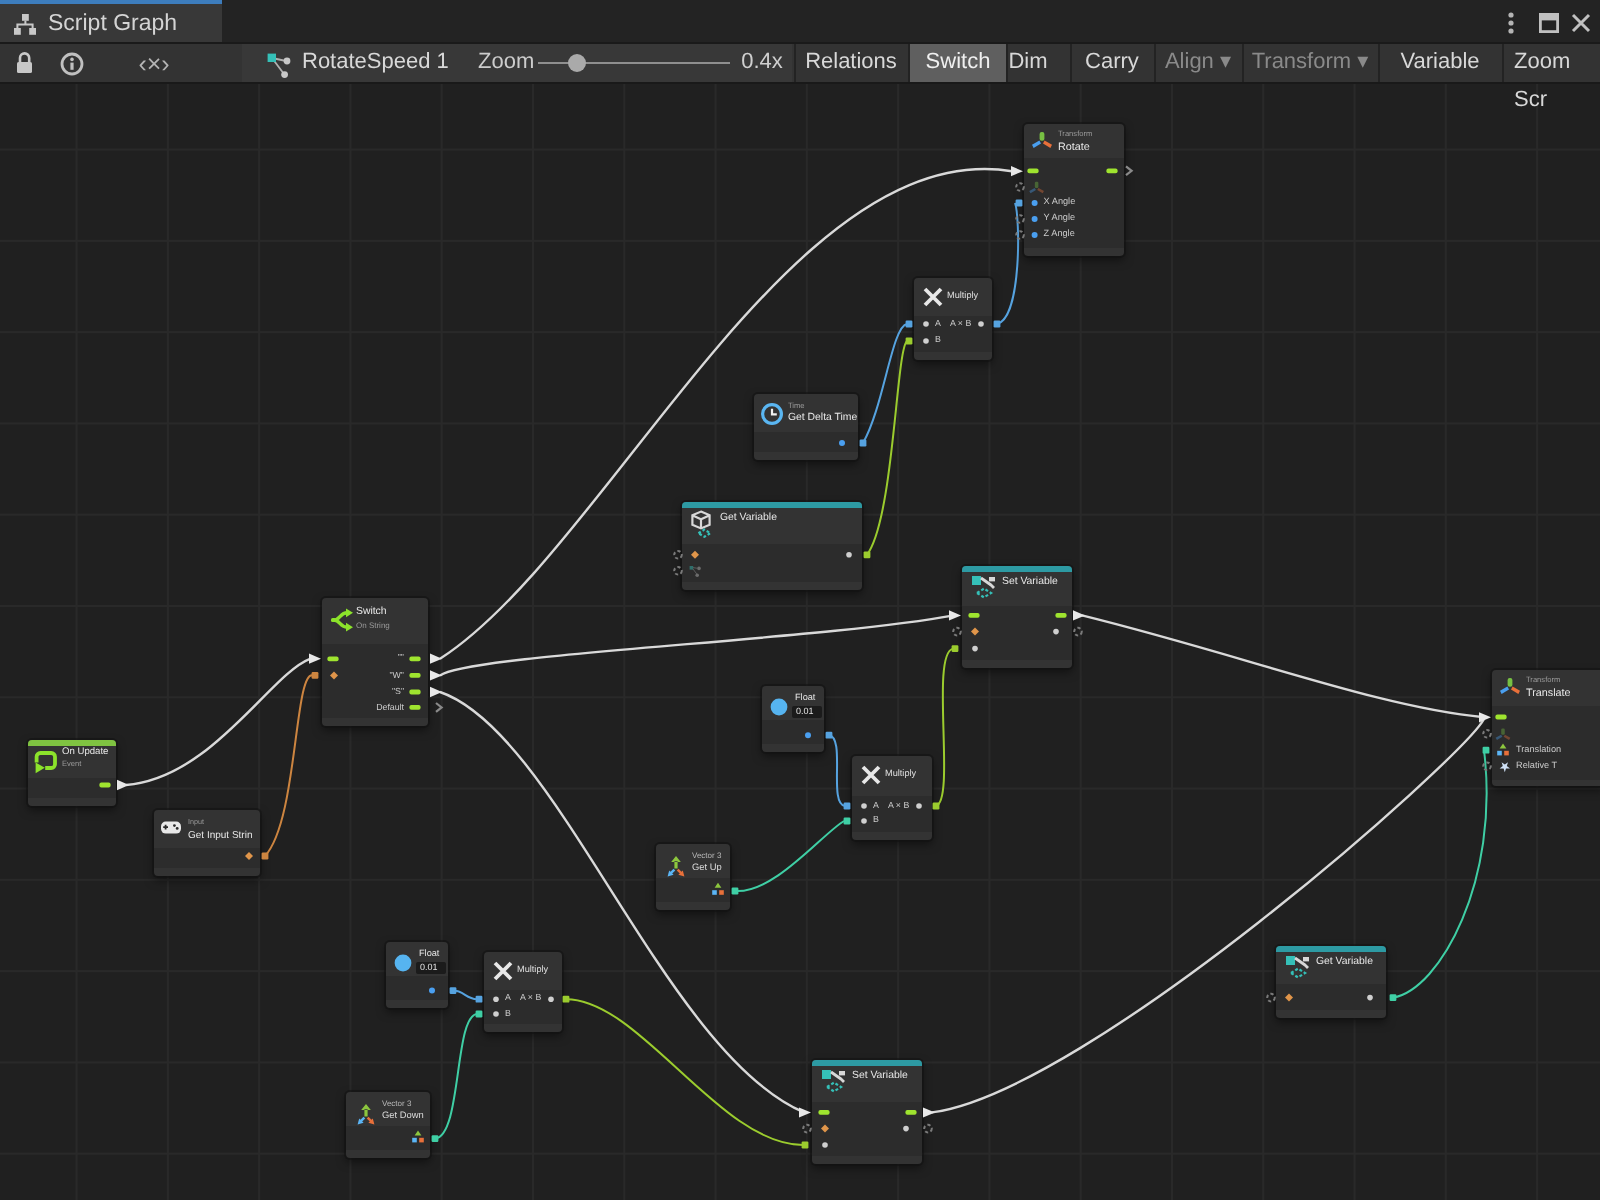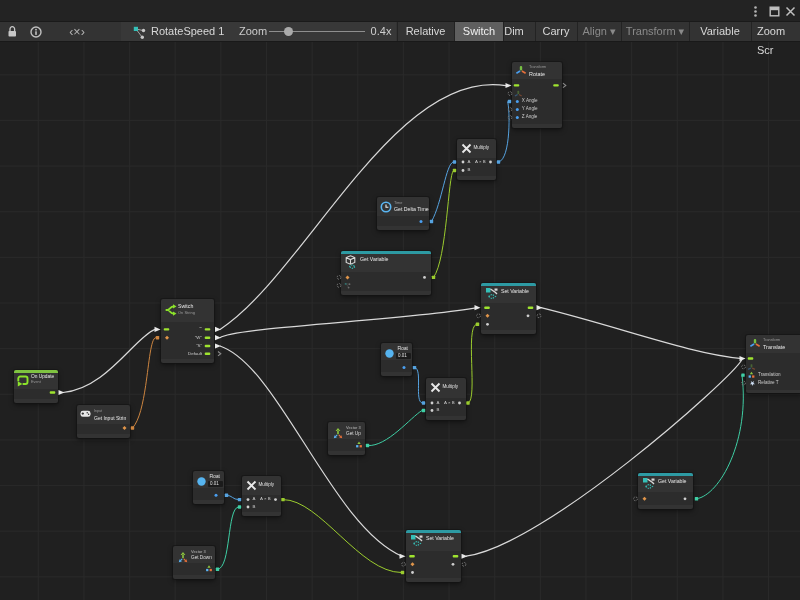--- a/index.html
+++ b/index.html
@@ -340,20 +340,29 @@
     <div style="position:absolute;left:202px;top:351.6px;font-size:4.4px;line-height:4.4px;color:#cccccc;font-weight:400;white-space:nowrap;letter-spacing:0px;transform:translateX(-100%);">Default</div>
     <div style="position:absolute;left:436.5px;top:400.8px;font-size:4.4px;line-height:4.4px;color:#cccccc;font-weight:400;white-space:nowrap;letter-spacing:0px;">A</div>
     <div style="position:absolute;left:444px;top:400.8px;font-size:4.4px;line-height:4.4px;color:#cccccc;font-weight:400;white-space:nowrap;letter-spacing:0px;">A × B</div>
     <div style="position:absolute;left:436.5px;top:408.3px;font-size:4.4px;line-height:4.4px;color:#cccccc;font-weight:400;white-space:nowrap;letter-spacing:0px;">B</div>
     <div style="position:absolute;left:252.5px;top:497.4px;font-size:4.4px;line-height:4.4px;color:#cccccc;font-weight:400;white-space:nowrap;letter-spacing:0px;">A</div>
     <div style="position:absolute;left:260px;top:497.4px;font-size:4.4px;line-height:4.4px;color:#cccccc;font-weight:400;white-space:nowrap;letter-spacing:0px;">A × B</div>
     <div style="position:absolute;left:252.5px;top:504.8px;font-size:4.4px;line-height:4.4px;color:#cccccc;font-weight:400;white-space:nowrap;letter-spacing:0px;">B</div>
     <div style="position:absolute;left:758px;top:373px;font-size:4.6px;line-height:4.6px;color:#cccccc;font-weight:400;white-space:nowrap;letter-spacing:0px;">Translation</div>
     <div style="position:absolute;left:758px;top:381px;font-size:4.6px;line-height:4.6px;color:#cccccc;font-weight:400;white-space:nowrap;letter-spacing:0px;">Relative T</div>
 <div id="titlebar">
+  <div id="tab">
+        <svg style="position:absolute;left:6px;top:5px" width="13" height="11" viewBox="0 0 13 11">
+    <rect x="5" y="0" width="3.4" height="3.4" fill="#c8c8c8"></rect>
+    <rect x="1" y="7" width="3.4" height="3.4" fill="#c8c8c8"></rect>
+    <rect x="8.6" y="7" width="3.4" height="3.4" fill="#c8c8c8"></rect>
+    <path d="M6.7,3.4 L6.7,5.3 M2.7,7 L2.7,5.3 L10.3,5.3 L10.3,7" stroke="#c8c8c8" stroke-width="1" fill="none"></path>
+  </svg>
+        <span>Script Graph</span>
+      </div>
   <svg style="position:absolute;left:752px;top:6px" width="46" height="11" viewBox="0 0 46 11">
     <circle cx="3.5" cy="1.5" r="1.3" fill="#b4b4b4"></circle>
         <circle cx="3.5" cy="5.5" r="1.3" fill="#b4b4b4"></circle>
         <circle cx="3.5" cy="9.5" r="1.3" fill="#b4b4b4"></circle>
     <rect x="18.2" y="1.2" width="8.6" height="8.6" fill="none" stroke="#c0c0c0" stroke-width="1.4"></rect>
     <rect x="18.2" y="1.2" width="8.6" height="3" fill="#c0c0c0"></rect>
     <path d="M34.5,1.5 L42.5,9.5 M42.5,1.5 L34.5,9.5" stroke="#c0c0c0" stroke-width="1.5"></path>
   </svg>
 </div>
 <div id="toolbar">
@@ -372,21 +381,21 @@
     <rect x="0.8" y="0.8" width="4.2" height="4.2" fill="#35c0b8"></rect>
     <circle cx="10.5" cy="4.5" r="1.7" fill="#c8c8c8"></circle>
     <circle cx="9.3" cy="11.3" r="1.7" fill="#c8c8c8"></circle>
   </svg>
   <div class="tbtn" style="left:151px;text-align:center">RotateSpeed 1</div>
   <div class="tbtn" style="left:239px;text-align:center;color:#cccccc">Zoom</div>
   <div style="position:absolute;left:269px;top:9px;width:96px;height:1.2px;background:#8f8f8f"></div>
   <div style="position:absolute;left:284px;top:5px;width:9px;height:9px;border-radius:50%;background:#aaaaaa"></div>
   <div class="tbtn" style="left:368px;width:26px;color:#cfcfcf">0.4x</div>
   <div class="sep" style="left:397px"></div>
-  <div class="tbtn" style="left:398px;width:55px">Relative</div>
+  <div class="tbtn" style="left:398px;width:55px">Relations</div>
   <div class="sep" style="left:454px"></div>
   <div class="tbtn" style="left:455px;width:48px;background:#5f5f5f;color:#f0f0f0">Switch</div>
   <div class="sep" style="left:503px"></div>
   <div class="tbtn" style="left:504px;width:20px">Dim</div>
   <div class="sep" style="left:535px"></div>
   <div class="tbtn" style="left:536px;width:40px">Carry</div>
   <div class="sep" style="left:577px"></div>
   <div class="tbtn" style="left:578px;width:42px;color:#8a8a8a">Align ▾</div>
   <div class="sep" style="left:621px"></div>
   <div class="tbtn" style="left:622px;width:66px;color:#8a8a8a">Transform ▾</div>

